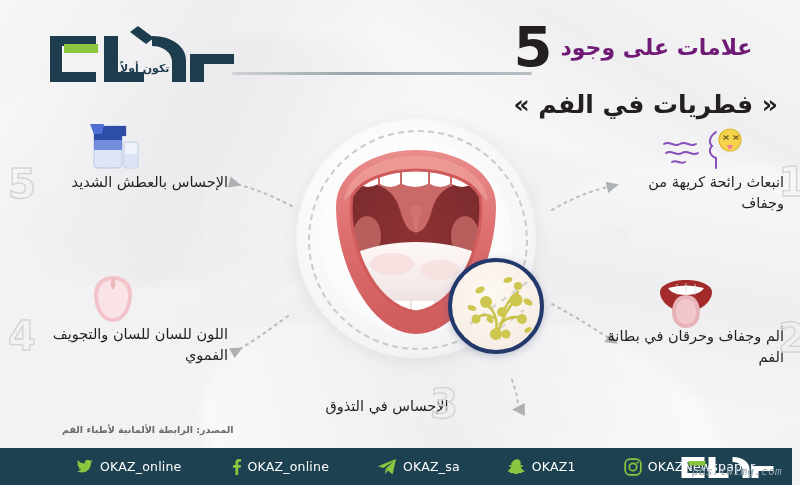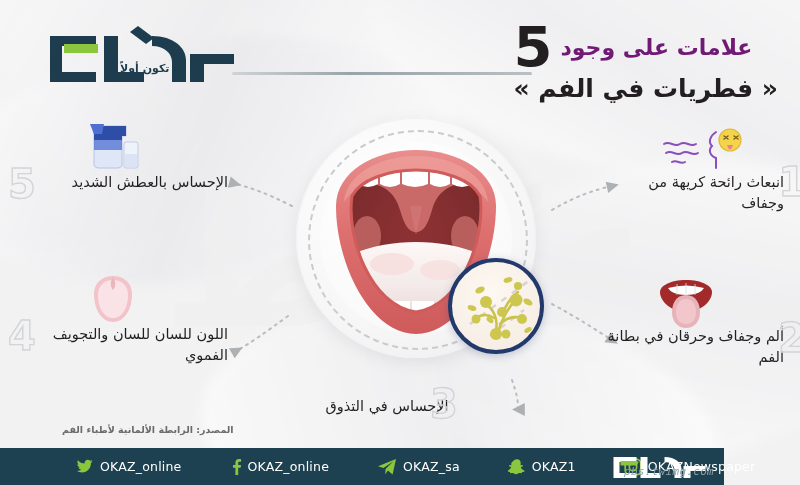--- a/index.html
+++ b/index.html
@@ -39,21 +39,21 @@
   .logo-tag{position:absolute;left:120px;top:62px;font-size:11px;font-weight:bold;color:#1d3d4e;
     direction:rtl;}
   .head-rule{position:absolute;left:232px;top:72px;width:300px;height:3px;
     background:linear-gradient(90deg,#cfd3d5 0%,#9aa3a8 40%,#b9bfc3 100%);border-radius:2px;}
 
   .title-block{position:absolute;right:22px;top:22px;text-align:right;direction:rtl;}
   .title-line1{display:flex;align-items:center;justify-content:flex-end;gap:8px;}
   .big5{font-size:56px;font-weight:bold;color:#231f20;line-height:.9;
         font-family:"DejaVu Sans",sans-serif;}
   .t1{font-size:22px;font-weight:bold;color:#701a75;}
-  .t2{font-size:25px;font-weight:bold;color:#231f20;margin-top:2px;}
+  .t2{font-size:25px;font-weight:bold;color:#231f20;margin-top:18px;}
 
   
   .center{position:absolute;left:296px;top:118px;width:240px;height:268px;}
   .disc-outer{position:absolute;left:0;top:0;width:240px;height:240px;border-radius:50%;
     background:radial-gradient(circle at 40% 32%,#ffffff 0%,#f6f6f7 62%,#ebebed 100%);
     box-shadow:0 4px 16px rgba(90,90,100,.10), inset 0 0 0 1px #f1f1f3;}
   .disc-dash{position:absolute;left:12px;top:12px;width:216px;height:216px;border-radius:50%;
     border:2px dashed #c9cbcd;}
   .disc-inner{position:absolute;left:24px;top:24px;width:192px;height:192px;border-radius:50%;
     background:radial-gradient(circle at 42% 30%,#ffffff 0%,#fafafb 70%,#f3f3f5 100%);}
@@ -79,21 +79,21 @@
   .ic{position:absolute;}
 
   
   .arrowsvg{position:absolute;left:0;top:0;width:800px;height:485px;pointer-events:none;}
 
   
   .source{position:absolute;right:auto;left:62px;top:424px;font-size:9.5px;color:#6b6b6b;
      direction:rtl;font-weight:bold;text-align:right;}
 
   
-  .footer{position:absolute;left:0;bottom:0;width:724px;height:37px;background:#1d4150;
+  .footer{position:absolute;left:0;bottom:0;width:792px;height:37px;background:#1d4150;
      display:flex;align-items:center;direction:ltr;}
   .soc{display:flex;align-items:center;gap:6px;color:#ffffff;font-size:12.5px;
      font-family:"DejaVu Sans",sans-serif;}
   .soc .lbl{color:#ffffff;letter-spacing:.2px;}
   .footer-logo{position:absolute;right:8px;top:6px;width:108px;height:26px;}
   .watermark{position:absolute;right:10px;bottom:7px;font-size:11px;color:#8fa3ac;
      font-family:"DejaVu Sans Mono",monospace;letter-spacing:.3px;font-style:italic;}
 </style>
 </head>
 <body>

